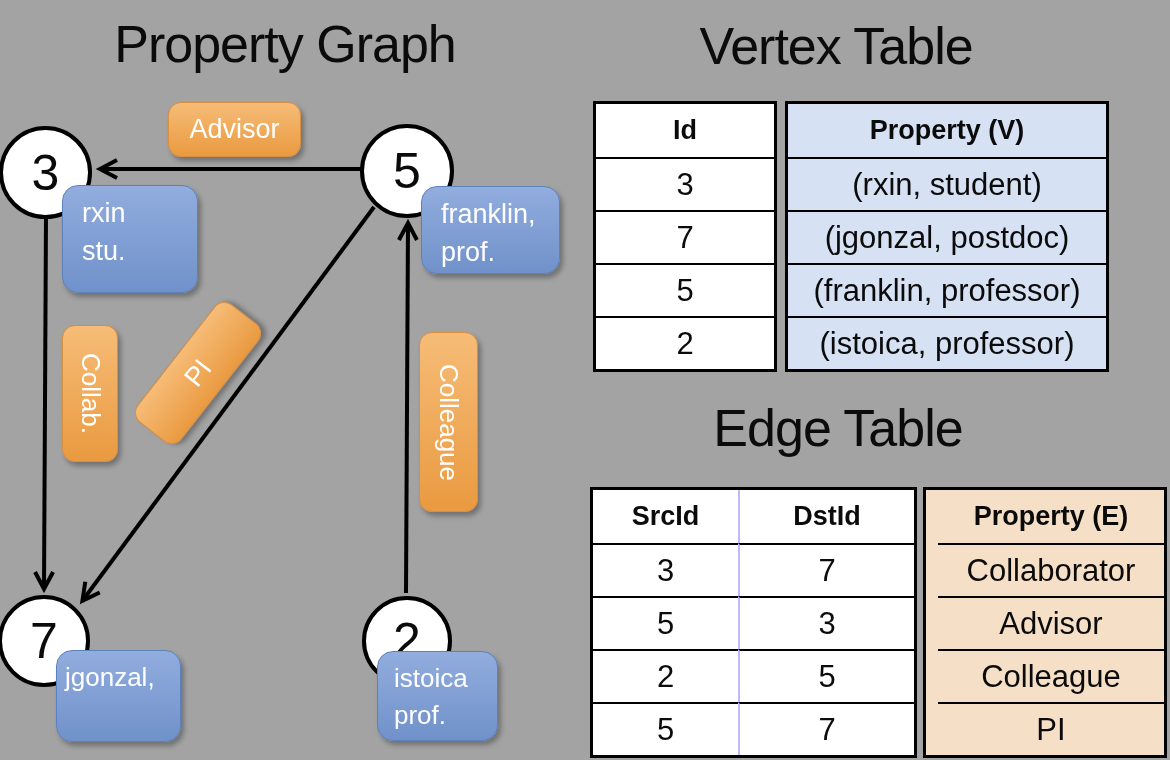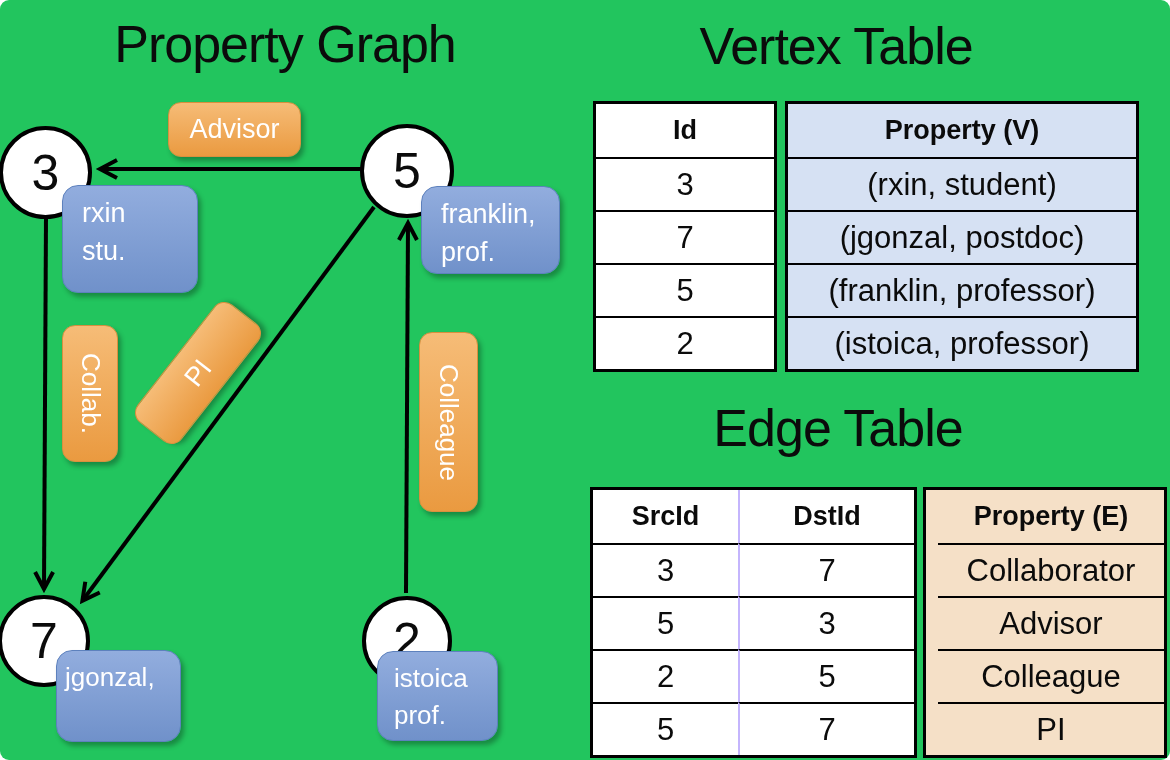--- a/index.html
+++ b/index.html
@@ -2,23 +2,22 @@
 <html><head>
 <meta charset="utf-8">
 <style>
   * { margin: 0; padding: 0; box-sizing: border-box; }
   html, body { background: #ffffff; }
   body { font-family: "Liberation Sans", sans-serif; }
   #stage {
     position: relative;
     width: 1170px;
     height: 760px;
-    background: #22c55e;
+    background: #a3a3a3;
     overflow: hidden;
-    border-radius: 9px;
   }
   .title {
     position: absolute;
     text-align: center;
     font-size: 52px;
     font-weight: 400;
     letter-spacing: -1px;
     color: #0b0b0b;
     white-space: nowrap;
   }
@@ -146,21 +145,21 @@
     <div>prof.</div>
   </div>
 
   <div class="tbl-panel" style="left:593px; top:101px; width:184px;">
     <div class="cell hdr">Id</div>
     <div class="cell">3</div>
     <div class="cell">7</div>
     <div class="cell">5</div>
     <div class="cell">2</div>
   </div>
-  <div class="tbl-panel fill-blue" style="left:785px; top:101px; width:354px;">
+  <div class="tbl-panel fill-blue" style="left:785px; top:101px; width:324px;">
     <div class="cell hdr">Property (V)</div>
     <div class="cell prop-cell">(rxin, student)</div>
     <div class="cell prop-cell">(jgonzal, postdoc)</div>
     <div class="cell prop-cell">(franklin, professor)</div>
     <div class="cell prop-cell">(istoica, professor)</div>
   </div>
 
   <div class="tbl-panel grid2" style="left:590px; top:487px; width:327px; grid-template-columns:145px 176px;">
     <div class="cell hdr row0">SrcId</div>
     <div class="cell hdr row0 colB">DstId</div>

